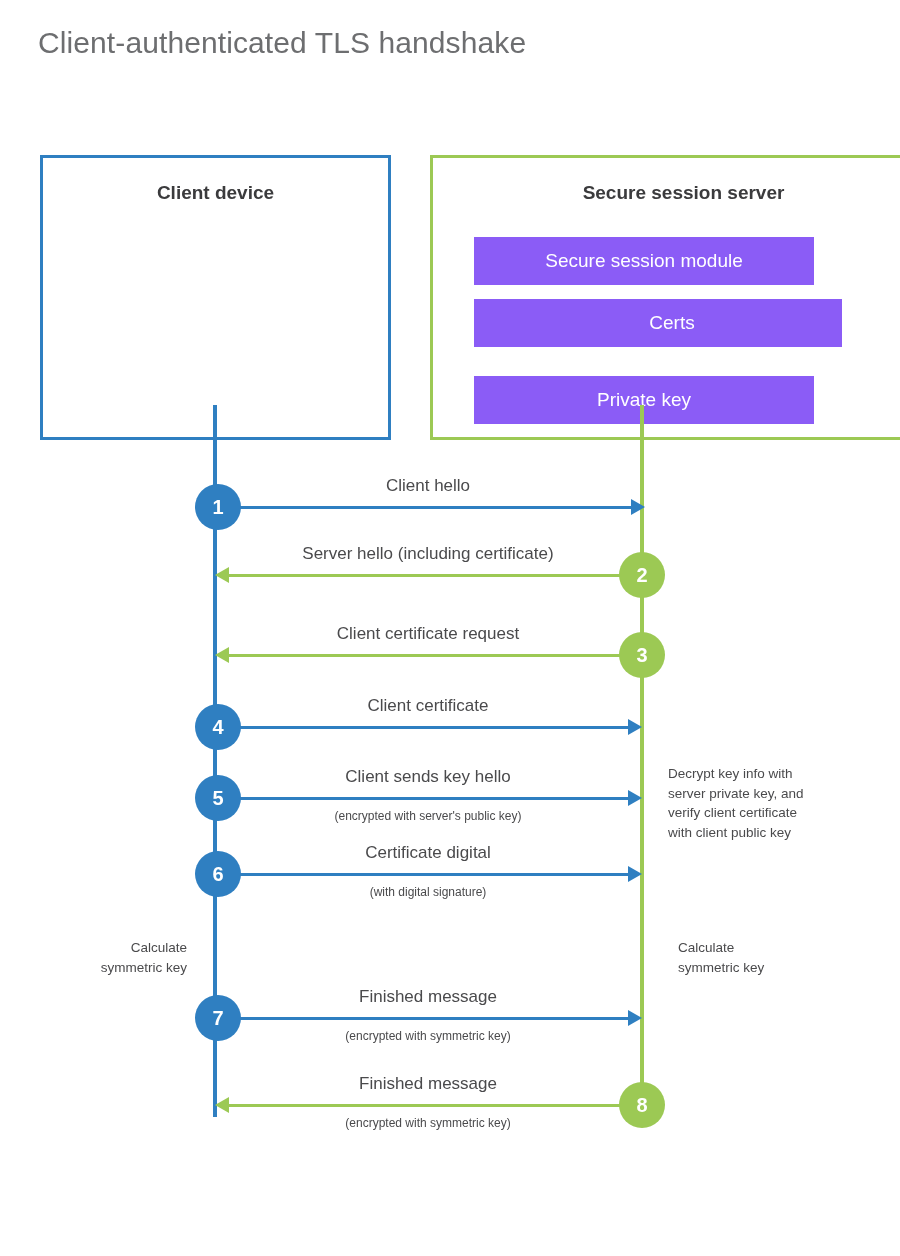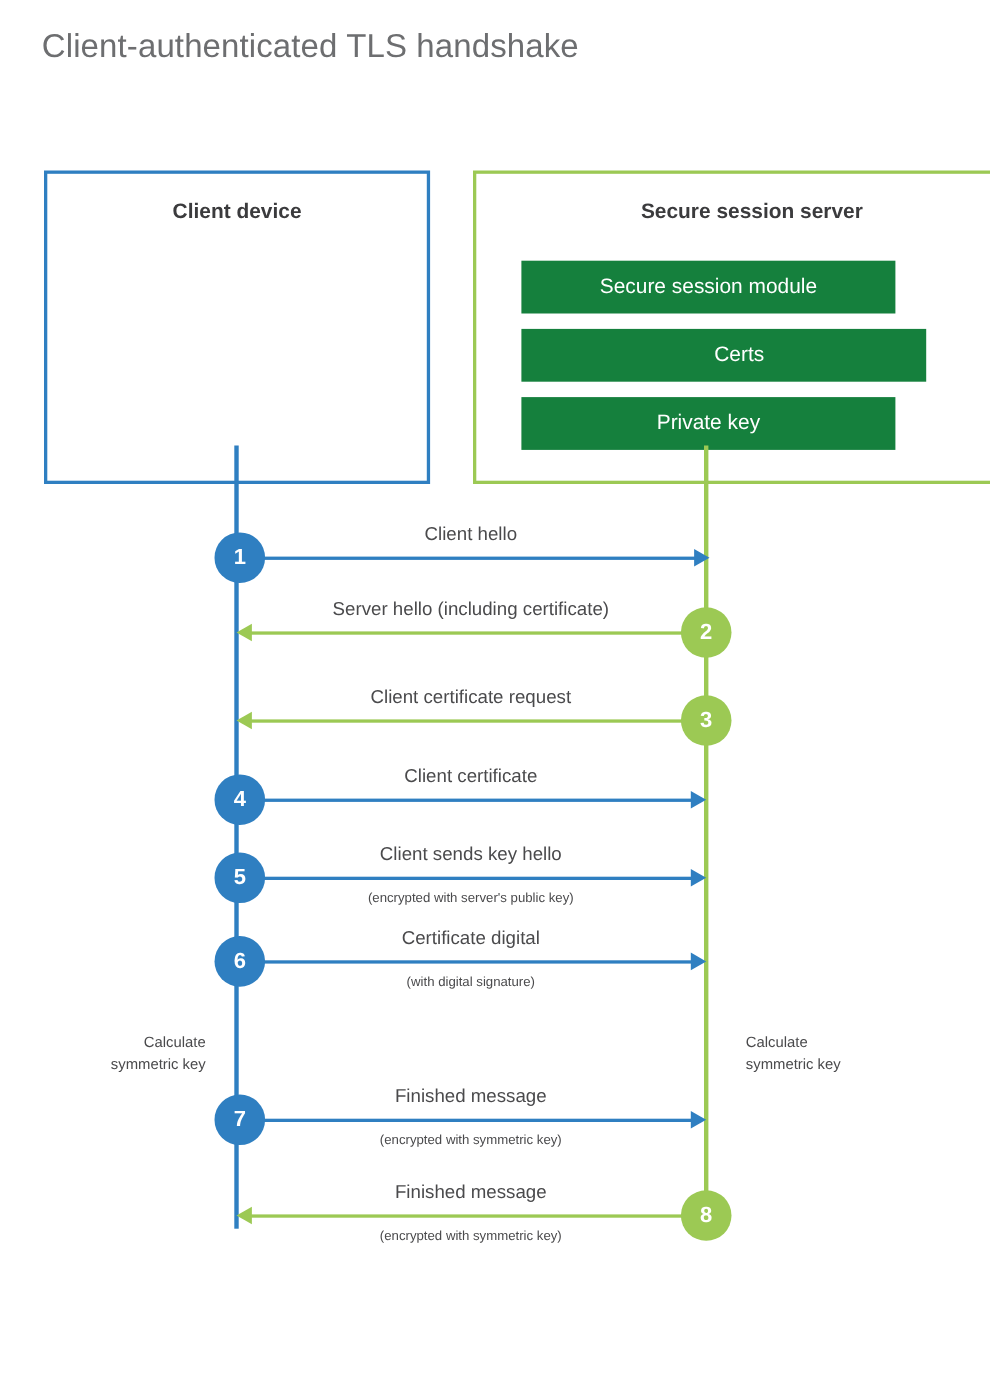--- a/index.html
+++ b/index.html
@@ -81,25 +81,25 @@
     left: 37px;
     top: 77px;
     width: 275px;
     height: 178px;
     background: #6ba6db;
   }
   .server-block {
     left: 41px;
     width: 340px;
     height: 48px;
-    background: #15803d;
+    background: #8b5cf6;
   }
   #server-block-0 { top: 79px; }
   #server-block-1 { top: 141px; padding-left: 28px; }
-  #server-block-2 { top: 203px; }
+  #server-block-2 { top: 218px; }
 
   
   .lifeline {
     position: absolute;
     width: 4px;
   }
   #lifeline-client {
     left: 213px;
     top: 405px;
     height: 712px;
@@ -259,20 +259,24 @@
   </div>
 
   <div class="message" style="top:1105px">
     <div class="msg-line green" style="left:228px; width:412px"></div>
     <div class="msg-head left green" style="left:215px"></div>
     <div class="msg-label" style="left:428px">Finished message</div>
     <div class="msg-sublabel" style="left:428px">(encrypted with symmetric key)</div>
     <div class="step-badge green" style="left:642px; top:0">8</div>
   </div>
 
+  <div class="side-note left-aligned" style="left:668px; top:764px; width:190px">Decrypt key info with
+server private key, and
+verify client certificate
+with client public key</div>
 
   <div class="side-note right-aligned" style="left:0px; top:938px; width:187px">Calculate
 symmetric key</div>
 
   <div class="side-note left-aligned" style="left:678px; top:938px; width:190px">Calculate
 symmetric key</div>
 
 </div>
 
 </body></html>

